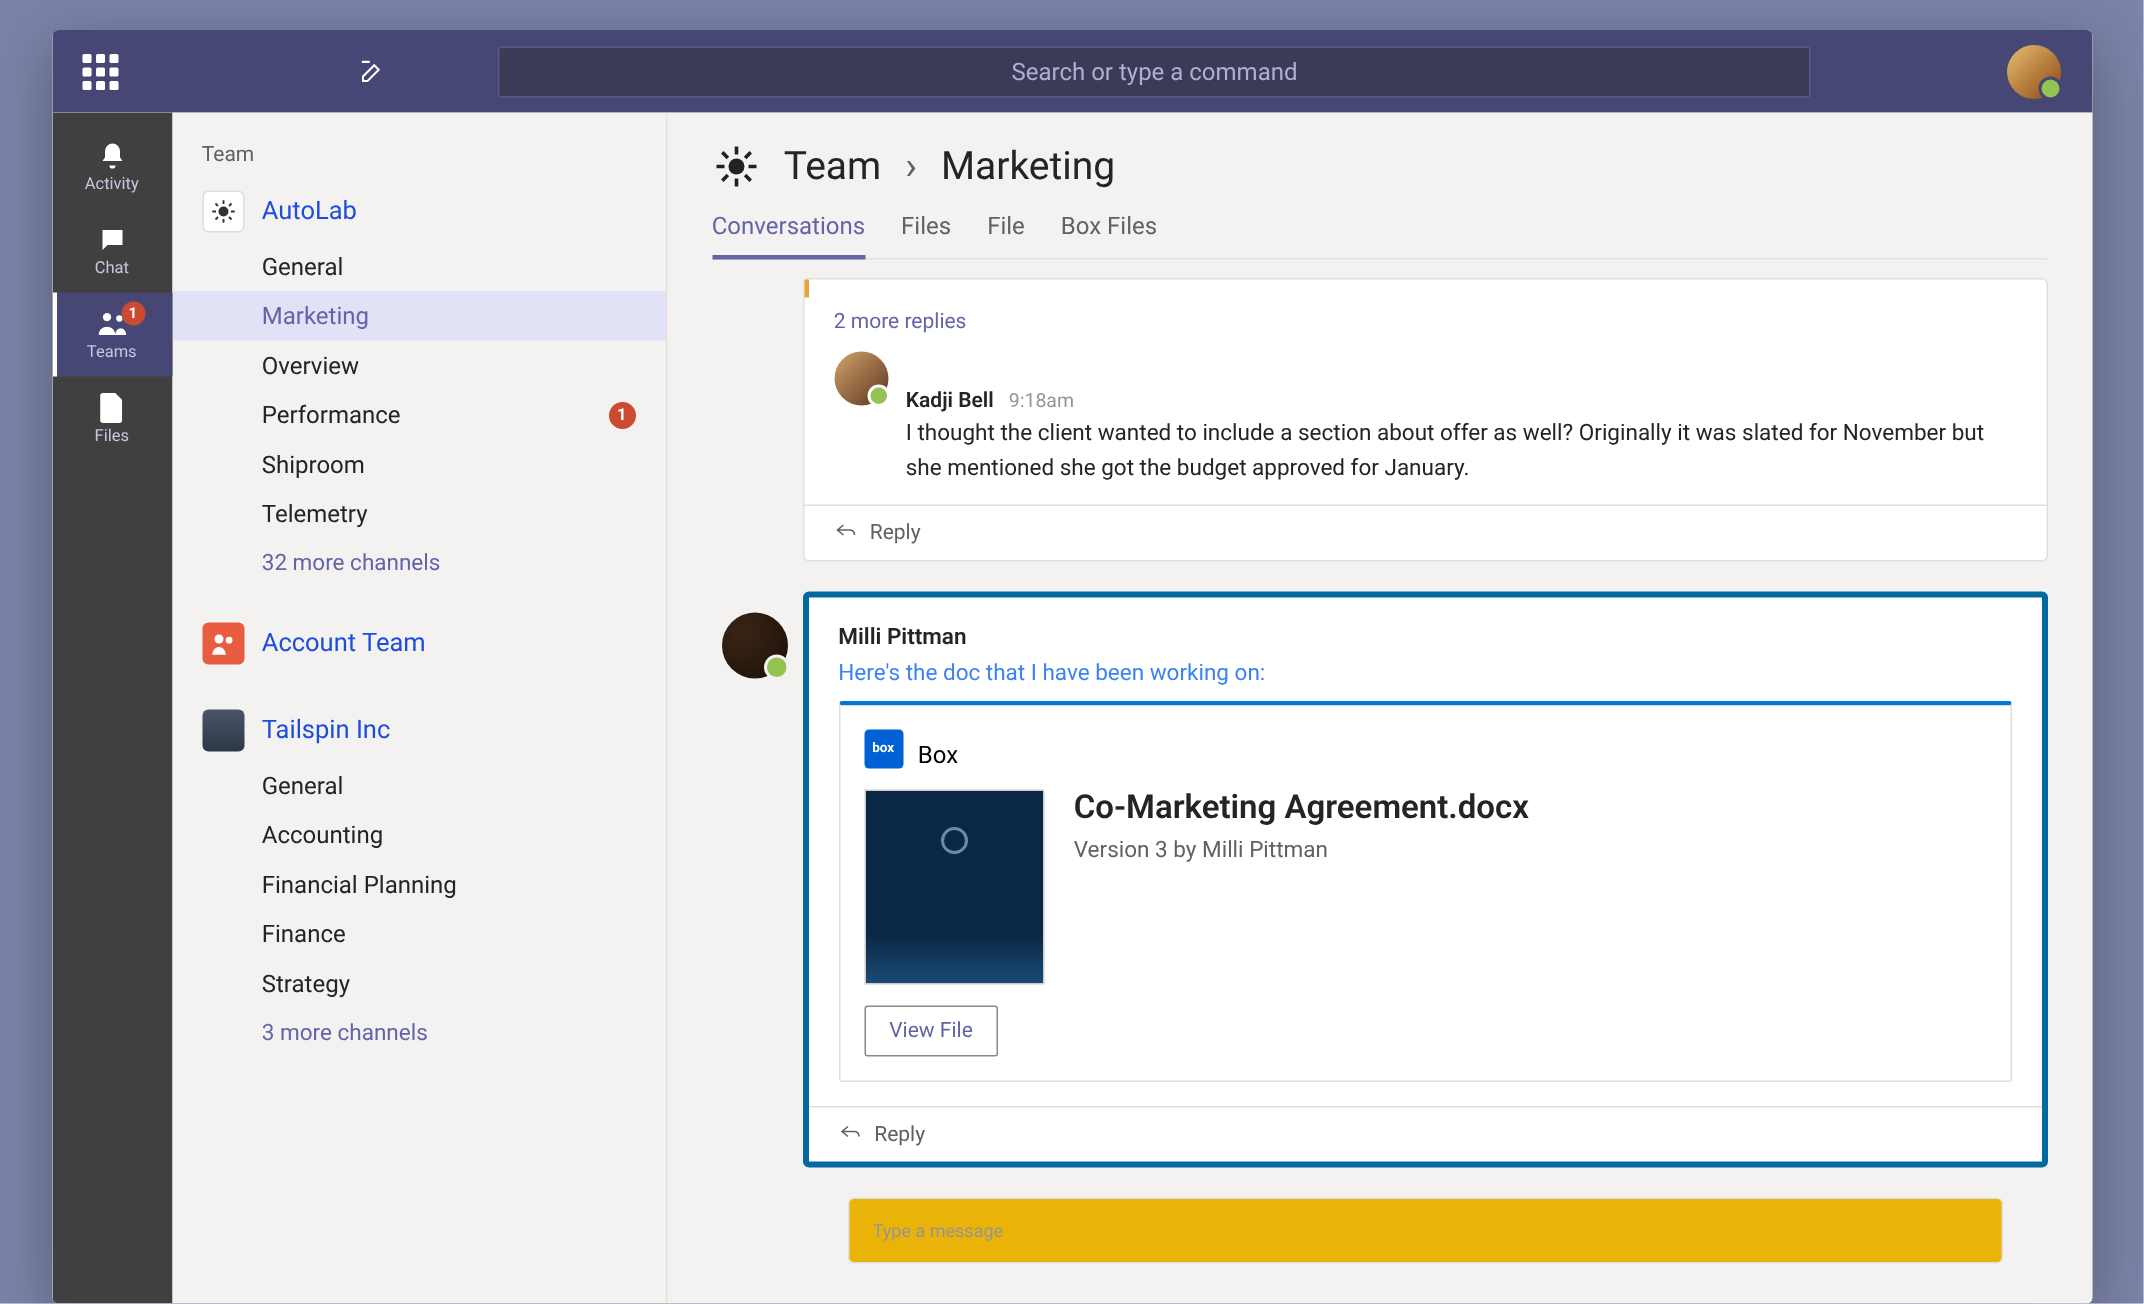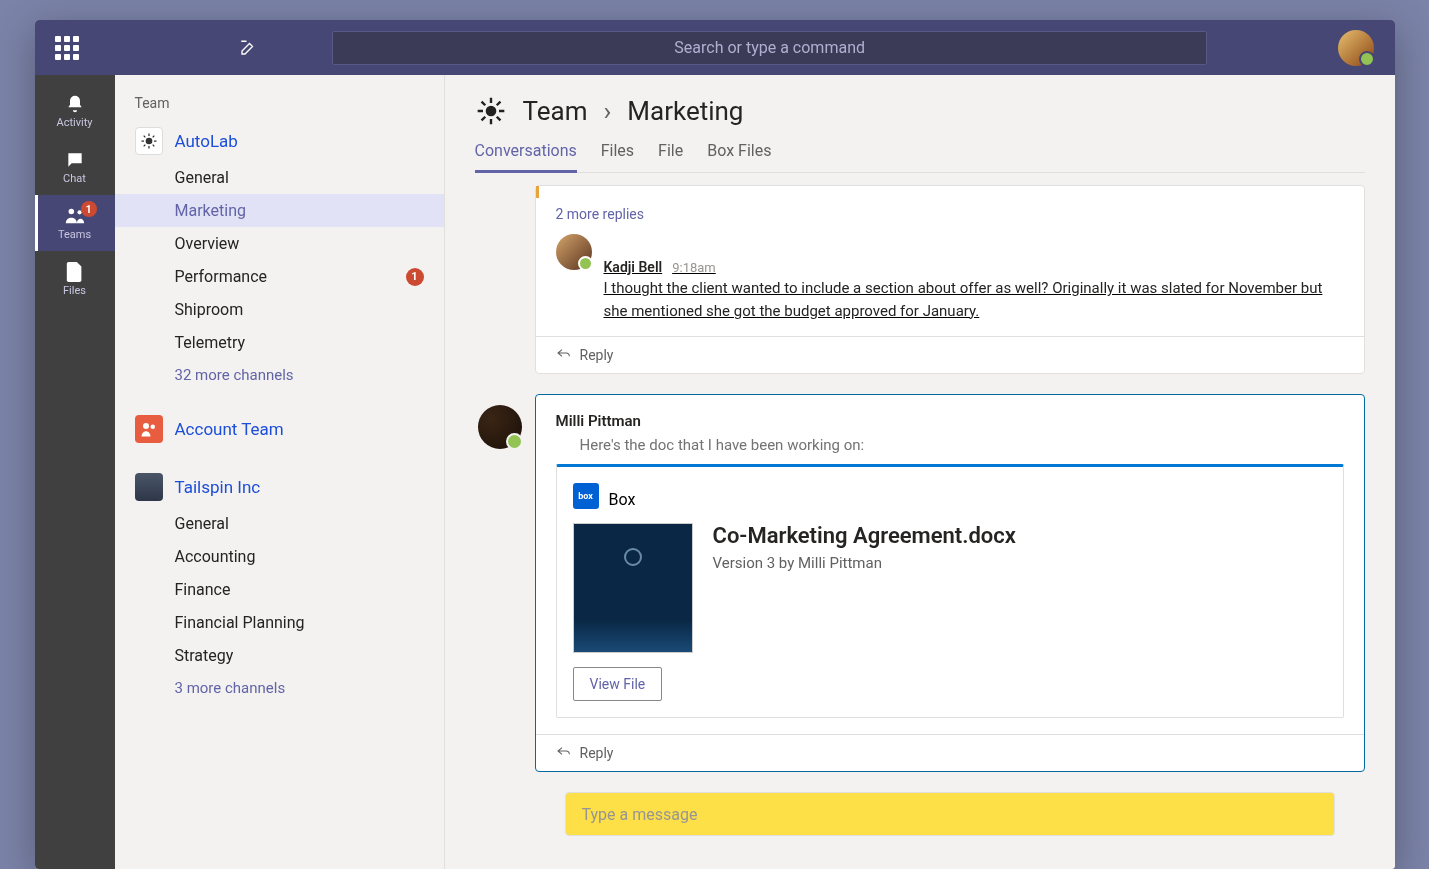--- a/index.html
+++ b/index.html
@@ -40,47 +40,47 @@
 .breadcrumb .team-logo { width: 32px; height: 32px; }
 .breadcrumb .chev { color: #616161; }
 .tabs { display: flex; gap: 24px; margin-top: 14px; border-bottom: 1px solid #e1dfdd; }
 .tab { padding: 0 0 12px; font-size: 16px; color: #616161; cursor: pointer; position: relative; }
 .tab.active { color: #6264a7; }
 .tab.active::after { content: ""; position: absolute; left: 0; right: 0; bottom: -1px; height: 3px; background: #6264a7; }
 .messages { flex: 1; overflow-y: auto; padding: 12px 30px 20px; }
 .thread-card { background: #fff; border: 1px solid #e1dfdd; border-radius: 4px; margin-bottom: 20px; position: relative; margin-left: 60px; }
 .thread-top { padding: 6px 20px; font-size: 14px; color: #252423; border-left: 3px solid #e8a33d; position: relative; overflow: hidden; height: 12px; }
 .replies-link { padding: 8px 20px; font-size: 14px; color: #6264a7; cursor: pointer; }
-.reply-msg { display: flex; gap: 12px; padding: 4px 20px 14px; text-decoration: underline; }
+.reply-msg { display: flex; gap: 12px; padding: 4px 20px 14px; }
 .small-avatar { width: 36px; height: 36px; border-radius: 50%; background: linear-gradient(135deg,#d4a56a,#5a3220); flex-shrink: 0; position: relative; }
 .small-avatar::after { content: ""; position: absolute; bottom: -1px; right: -1px; width: 11px; height: 11px; background: #92c353; border: 2px solid #fff; border-radius: 50%; }
 .msg-body { flex: 1; }
 .msg-head { display: flex; align-items: baseline; gap: 10px; }
 .msg-author { font-weight: 600; font-size: 14px; color: #252423; }
 .msg-time { font-size: 13px; color: #979593; margin-top: 26px; }
 .msg-text { font-size: 15px; color: #252423; line-height: 1.5; margin-top: 2px; }
 .reply-bar { border-top: 1px solid #e1dfdd; padding: 10px 20px; font-size: 14px; color: #616161; display: flex; align-items: flex-start; gap: 8px; cursor: pointer; }
 .thread-avatar { width: 44px; height: 44px; border-radius: 50%; background: linear-gradient(135deg,#4a2c1a,#2a1810); position: absolute; left: -58px; top: 10px; }
 .thread-avatar.milli { background: radial-gradient(circle at 30% 30%, #3a2515, #1a0f08); }
 .thread-avatar::after { content: ""; position: absolute; bottom: -1px; right: -1px; width: 13px; height: 13px; background: #92c353; border: 2px solid #f3f2f1; border-radius: 50%; }
-.post-card { background: #fff; border: 1px solid #0369a1; border-radius: 4px; margin-left: 60px; margin-bottom: 20px; position: relative; }
+.post-card { background: #fff; border: 4px solid #0369a1; border-radius: 4px; margin-left: 60px; margin-bottom: 20px; position: relative; }
 .post-head { padding: 16px 20px 6px; }
 .post-author { font-weight: 600; font-size: 15px; color: #252423; }
-.post-text { font-size: 15px; color: #737373; padding: 0 20px 10px; margin-left: 24px; }
+.post-text { font-size: 15px; color: #3b82f6; padding: 0 20px 10px; }
 .attachment { margin: 0 20px 16px; border: 1px solid #e1dfdd; border-top: 3px solid #0078d4; border-radius: 2px; padding: 16px; }
 .att-provider { display: flex; align-items: flex-end; gap: 10px; margin-bottom: 14px; }
 .box-logo { width: 26px; height: 26px; background: #0061d5; border-radius: 3px; color: #fff; font-size: 9px; font-weight: bold; display: flex; align-items: center; justify-content: center; }
 .att-body { display: flex; gap: 20px; margin-bottom: 14px; }
 .att-thumb { width: 120px; height: 130px; background: linear-gradient(180deg,#0a2845 0%,#0a2845 75%,#1a4a75 100%); border: 1px solid #ccc; position: relative; }
 .att-thumb::before { content: ""; position: absolute; top: 24px; left: 50%; transform: translateX(-50%); width: 14px; height: 14px; border: 2px solid #6a8caa; border-radius: 50%; }
 .att-title { font-size: 22px; font-weight: 600; color: #252423; margin-bottom: 6px; }
 .att-meta { font-size: 15px; color: #616161; }
 .view-btn { border: 1px solid #8a8886; background: #fff; padding: 8px 16px; font-size: 14px; color: #6264a7; cursor: pointer; border-radius: 2px; }
 .compose { margin: 0 30px 20px 90px; }
-.compose input { width: 100%; height: 44px; border: 1px solid #e1dfdd; border-radius: 4px; padding: 0 16px; font-size: 16px; background: #fde047; outline: none; color: #605e5c; }
+.compose input { width: 100%; height: 44px; border: 1px solid #e1dfdd; border-radius: 4px; padding: 0 16px; font-size: 12px; background: #eab308; outline: none; color: #605e5c; }
 .compose input::placeholder { color: #979593; }
 svg { display: block; }
 .reply-arrow { width: 16px; height: 12px; }
 </style>
 </head>
 <body>
 
 <div class="app">
 
   <div class="titlebar">
@@ -202,24 +202,24 @@
           <div class="team-icon tailspin"></div>
           <div class="team-name">Tailspin Inc</div>
         </div>
         <div class="channel">
             <span>General</span>
           </div>
         <div class="channel">
             <span>Accounting</span>
           </div>
         <div class="channel">
+            <span>Financial Planning</span>
+          </div>
+        <div class="channel">
             <span>Finance</span>
-          </div>
-        <div class="channel">
-            <span>Financial Planning</span>
           </div>
         <div class="channel">
             <span>Strategy</span>
           </div>
         <div class="more-link">3 more channels</div>
       </div>
     </div>
 
     <div class="main">
       <div class="header">

